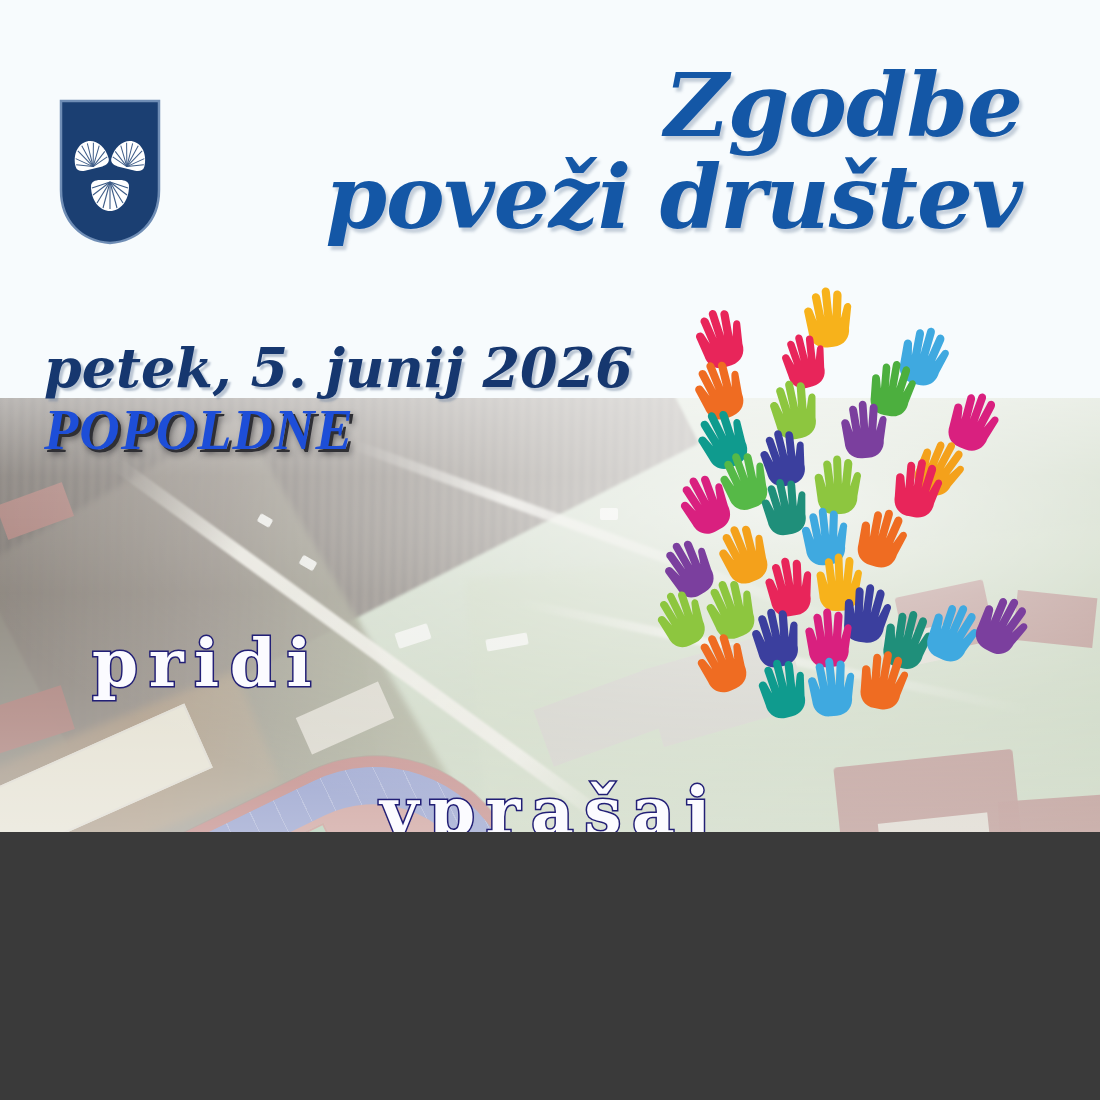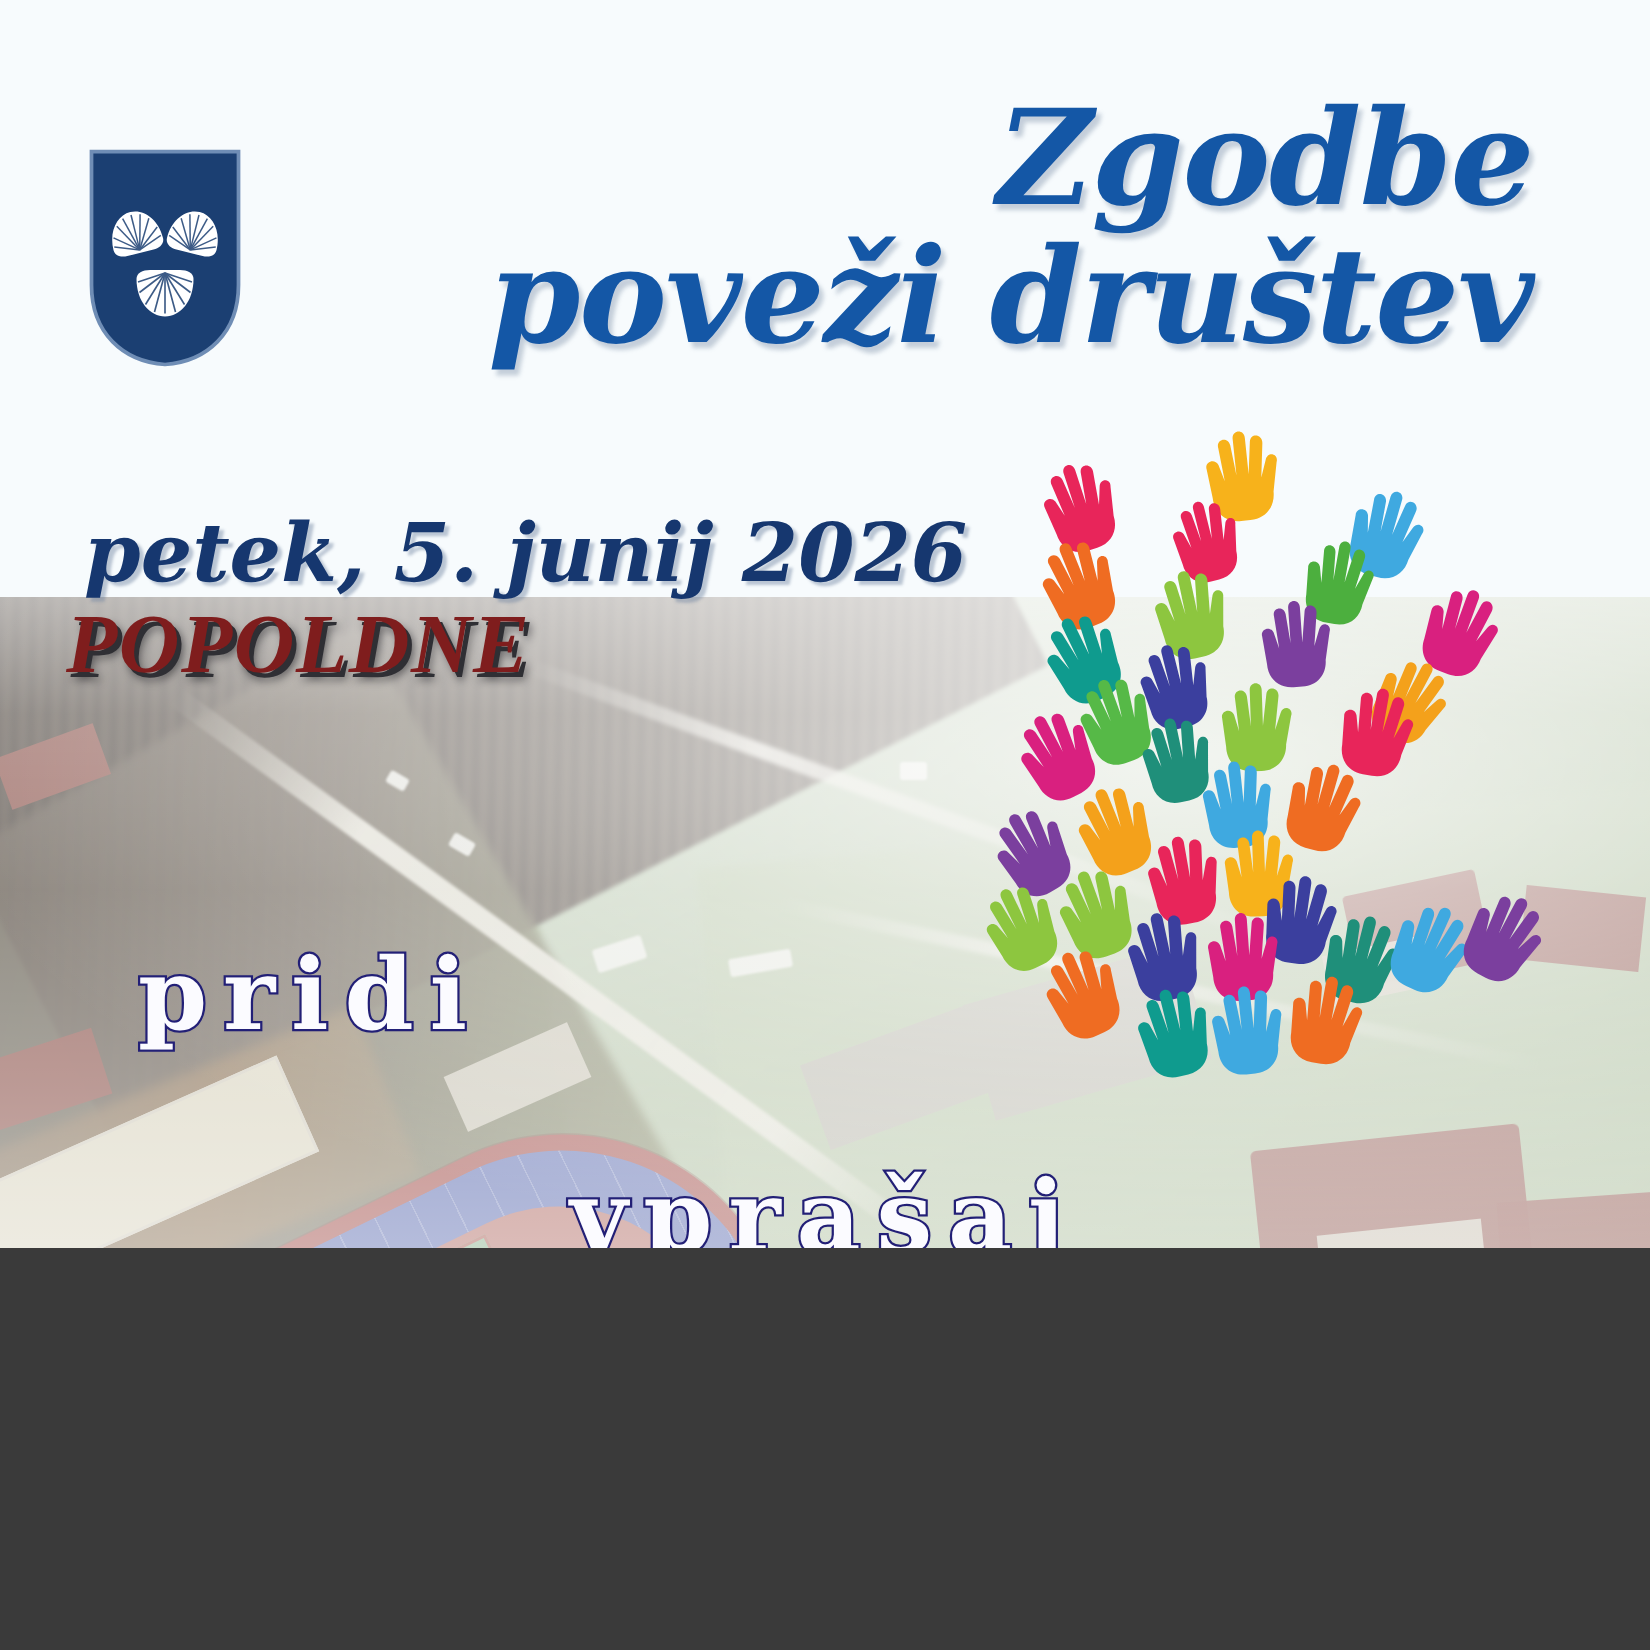--- a/index.html
+++ b/index.html
@@ -144,32 +144,32 @@
     line-height:.98;
     letter-spacing:-1px;
     text-shadow:3px 4px 3px rgba(120,140,165,.40);
     white-space:nowrap;
   }
   .title .l1{display:block;font-size:88px;}
   .title .l2{display:block;font-size:88px;margin-top:6px;}
 
   
   .date{
-    position:absolute;left:56px;top:336px;
+    position:absolute;left:44px;top:336px;
     font-family:"DejaVu Serif", serif;
     font-weight:700;font-style:italic;
     font-size:54px;color:#16376f;
     letter-spacing:0px;white-space:nowrap;
     text-shadow:3px 3px 2px rgba(110,130,160,.45);
   }
   .daypart{
     position:absolute;left:44px;top:398px;
     font-family:"Liberation Serif", serif;
     font-weight:700;font-style:italic;
-    font-size:56px;color:#7f1d1d;
+    font-size:56px;color:#1d4ed8;
     letter-spacing:1px;white-space:nowrap;
     text-shadow:
       3px 3px 0 #2f2f34,
       4px 5px 6px rgba(20,20,25,.55);
   }
 
   
   .word{
     position:absolute;
     font-family:"DejaVu Serif", serif;

